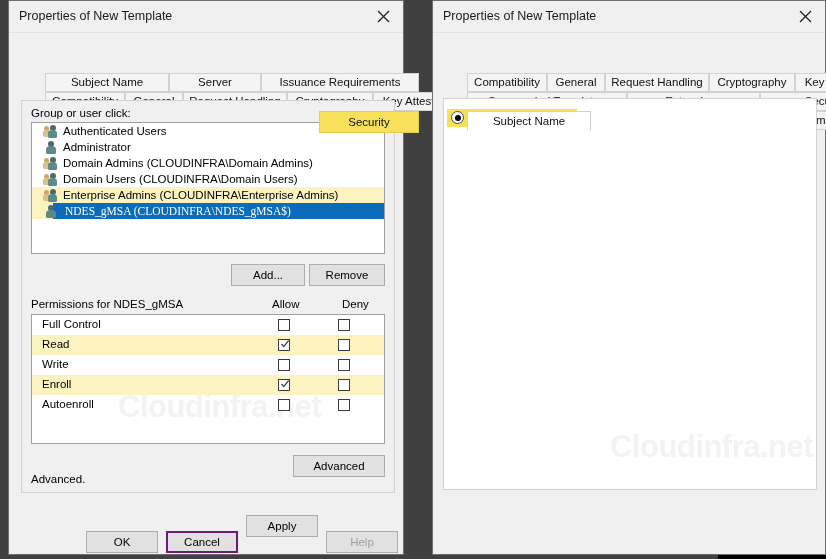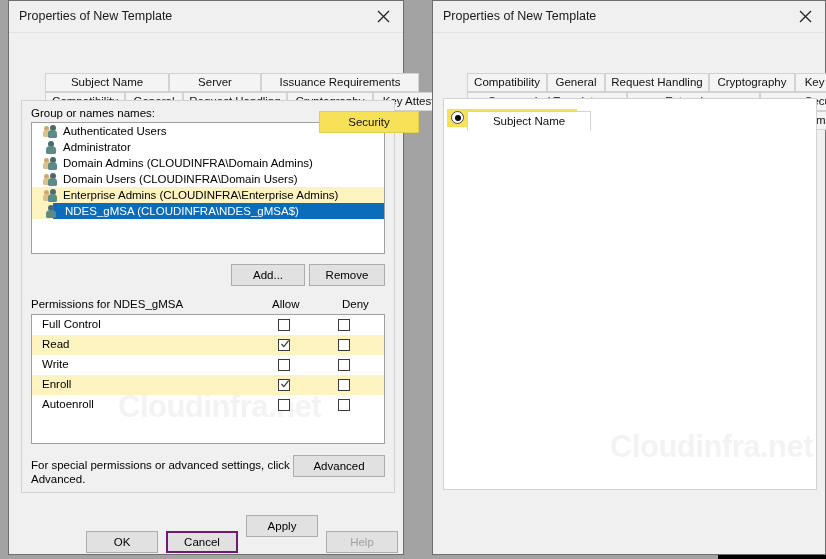--- a/index.html
+++ b/index.html
@@ -3,21 +3,21 @@
 <meta charset="utf-8">
 <title>Properties of New Template</title>
 <style>
   html, body {
     margin: 0; padding: 0;
     background: #000000;
     width: 826px; height: 559px;
     overflow: hidden;
     font-family: "Liberation Sans", sans-serif;
   }
-  #root { position: relative; width: 718px; height: 559px; background:#a3a3a3; }
+  #root { position: relative; width: 718px; height: 559px; background:#404040; }
 
   
   .dialog {
     position: absolute;
     background: #f0f0f0;
     border: 1px solid #6e6e6e;
     box-sizing: border-box;
     font-size: 11.5px;
     color: #000;
   }
@@ -103,20 +103,21 @@
     padding-left: 12px;
     font-size: 11.5px;
     white-space: nowrap;
   }
   .lrow .nm { margin-left: 5px; }
   .lrow.hlbg { background: #fdf3c0; }
   .lrow.sel .nm {
     background: #0a6cbb;
     color: #ffffff;
     padding: 0 2px;
+    font-family: Liberation Serif, serif;
   }
   .lrow.sel {
     background: linear-gradient(to right, #fdf3c0 0px, #fdf3c0 0px);
   }
   .sel-fill {
     position: absolute; left: 21px; top: 0; height: 16px;
     background: #0a6cbb;
     z-index: 0;
   }
   .lrow .nm { position: relative; z-index: 1; }
@@ -247,21 +248,21 @@
       <div class="tab" style="left:340px; top:59px; width:96px;">Key Attestation</div>
 
       <div class="tab" style="left:12px;  top:78px; width:160px;">Superseded Templates</div>
       <div class="tab" style="left:172px; top:78px; width:114px;">Extensions</div>
       <div class="tab hl" style="left:286px; top:78px; width:100px; height:22px; line-height:20px;">Security</div>
       <div class="hlband" style="left:286px; top:98px; width:100px; height:8px;"></div>
     </div>
 
     <div class="panel-grey" style="left:12px; top:99px; width:374px; height:393px;"></div>
 
-    <div class="lbl" style="left:22px; top:106px;">Group or names names:</div>
+    <div class="lbl" style="left:22px; top:106px;">Group or user click:</div>
 
     <div class="listbox" style="left:22px; top:121px; width:354px; height:132px;">
       <div class="lrow">
         <span class="ico group">
             <i class="h2"></i>
             <i class="b2"></i>
             <i class="head"></i>
             <i class="body"></i>
           </span>
         <span class="nm">Authenticated Users</span>
@@ -352,21 +353,20 @@
         <span class="cbx" style="left:306px;"></span>
       </div>
 
       <div class="prow">
         <span class="pname">Autoenroll</span>
         <span class="cbx" style="left:246px;"></span>
         <span class="cbx" style="left:306px;"></span>
       </div>
     </div>
 
-    <div class="lbl" style="left:22px; top:458px;">For special permissions or advanced settings, click</div>
     <div class="lbl" style="left:22px; top:472px;">Advanced.</div>
     <button class="btn" style="left:284px; top:454px; width:92px; height:22px;">Advanced</button>
 
     <button class="btn" style="left:77px;  top:530px; width:72px; height:22px;">OK</button>
     <button class="btn focus" style="left:157px; top:530px; width:72px; height:22px;">Cancel</button>
     <button class="btn" style="left:237px; top:514px; width:72px; height:22px;">Apply</button>
     <button class="btn disabled" style="left:317px; top:530px; width:72px; height:22px;">Help</button>
   </div>
 
   <div class="dialog dlg-right">

